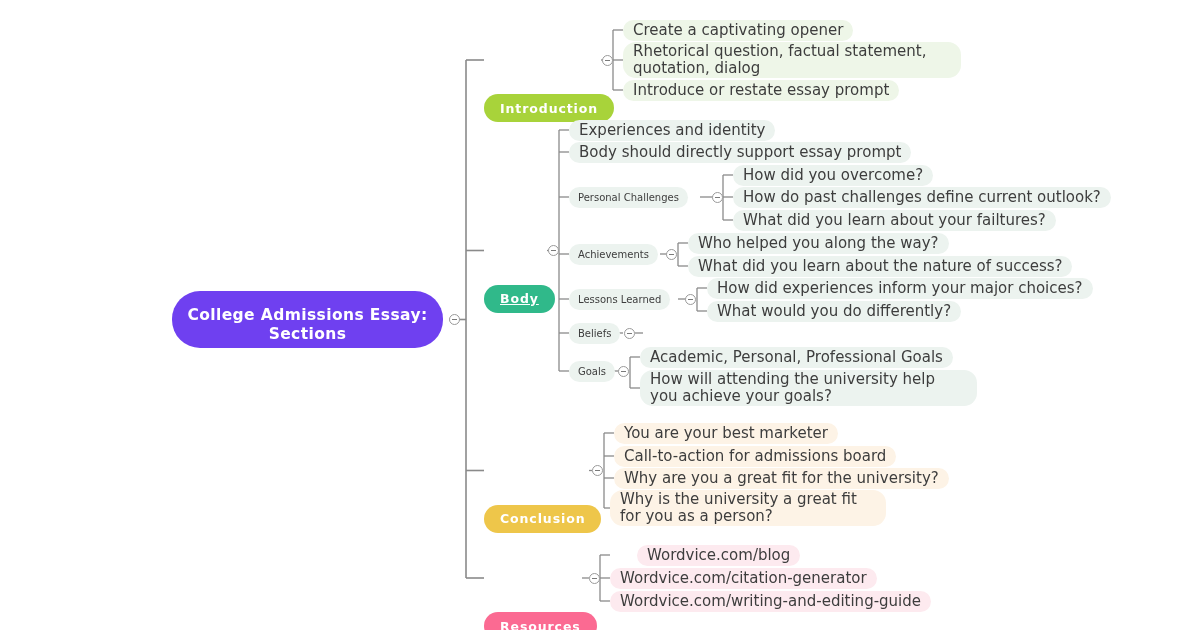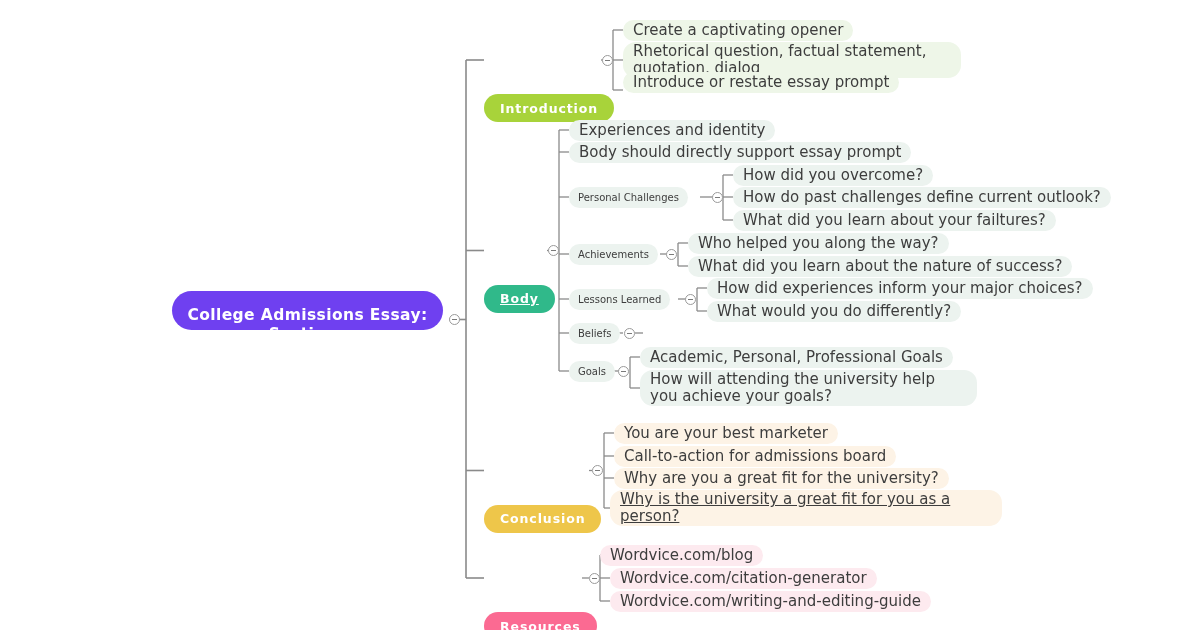--- a/index.html
+++ b/index.html
@@ -23,33 +23,33 @@
     position: absolute;
     left: 0; top: 0;
     width: 1200px; height: 630px;
     pointer-events: none;
   }
 
   
   .root-node {
     position: absolute;
     left: 172px; top: 291px;
-    width: 271px; height: 39px;
+    width: 271px; height: 57px;
     border-radius: 28px;
     background: #6f40f0;
     display: flex;
-    align-items: flex-start;
+    align-items: flex-end;
     justify-content: center;
     text-align: center;
     color: #ffffff;
     font-size: 15.5px;
     font-weight: bold;
     letter-spacing: 0.4px;
     line-height: 19px;
-    padding: 15px 14px;
+    padding: 4px 14px;
   }
 
   
   .branch-pill {
     position: absolute;
     height: 28px;
     border-radius: 14px;
     display: flex;
     align-items: center;
     justify-content: center;
@@ -196,21 +196,21 @@
     <span>Introduction</span>
   </div>
   <div class="toggle" style="left:602px; top:54.5px;"></div>
 
   <div class="leaf-pill one-line tint-green" style="left:623px; top:20px;">
     <span>Create a captivating opener</span>
   </div>
   <div class="leaf-pill two-line tint-green" style="left:623px; top:42px; width:338px;">
     <span>Rhetorical question, factual statement, quotation, dialog</span>
   </div>
-  <div class="leaf-pill one-line tint-green" style="left:623px; top:72px;text-align:center;">
+  <div class="leaf-pill one-line tint-green" style="left:623px; top:80px;text-align:center;">
     <span>Introduce or restate essay prompt</span>
   </div>
 
   <div class="branch-pill" style="left:484px; top:236.5px; background:#30b98a;text-decoration:underline;">
     <span>Body</span>
   </div>
   <div class="toggle" style="left:548px; top:245px;"></div>
 
   <div class="leaf-pill one-line tint-teal" style="left:569px; top:120px;">
     <span>Experiences and identity</span>
@@ -278,30 +278,30 @@
 
   <div class="leaf-pill one-line tint-yellow" style="left:614px; top:423px;">
     <span>You are your best marketer</span>
   </div>
   <div class="leaf-pill one-line tint-yellow" style="left:614px; top:446px;">
     <span>Call-to-action for admissions board</span>
   </div>
   <div class="leaf-pill one-line tint-yellow" style="left:614px; top:468px;">
     <span>Why are you a great fit for the university?</span>
   </div>
-  <div class="leaf-pill two-line tint-yellow" style="left:610px; top:490px; width:392px;text-decoration:underline;">
+  <div class="leaf-pill two-line tint-yellow" style="left:610px; top:490px; width:276px;">
     <span>Why is the university a great fit for you as a person?</span>
   </div>
 
   <div class="branch-pill" style="left:484px; top:564px; background:#fb6a92;">
     <span>Resources</span>
   </div>
   <div class="toggle" style="left:589px; top:572.5px;"></div>
 
-  <div class="leaf-pill one-line tint-pink" style="left:600px; top:545px;">
+  <div class="leaf-pill one-line tint-pink" style="left:637px; top:545px;">
     <span>Wordvice.com/blog</span>
   </div>
   <div class="leaf-pill one-line tint-pink" style="left:610px; top:568px;">
     <span>Wordvice.com/citation-generator</span>
   </div>
   <div class="leaf-pill one-line tint-pink" style="left:610px; top:591px;">
     <span>Wordvice.com/writing-and-editing-guide</span>
   </div>
 
 </div>

